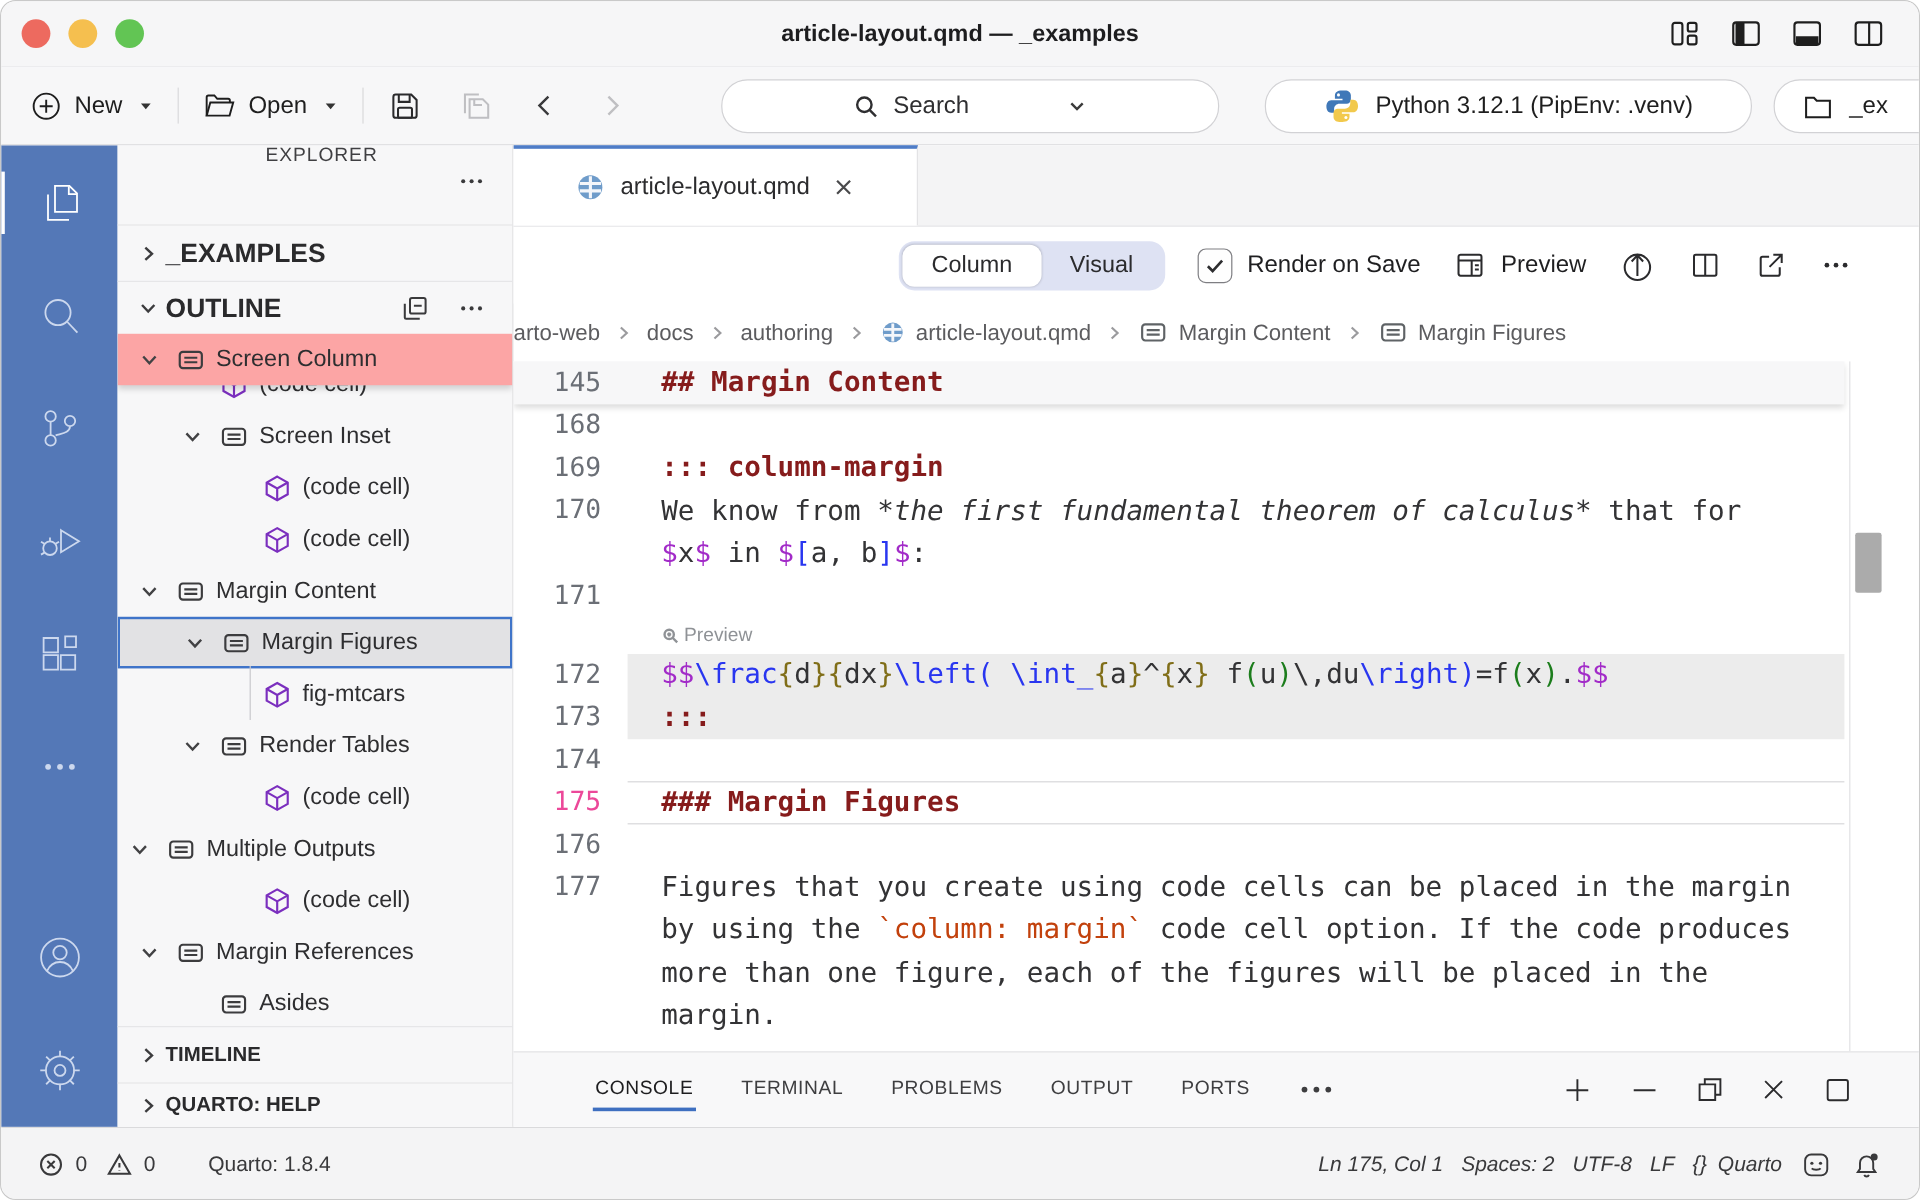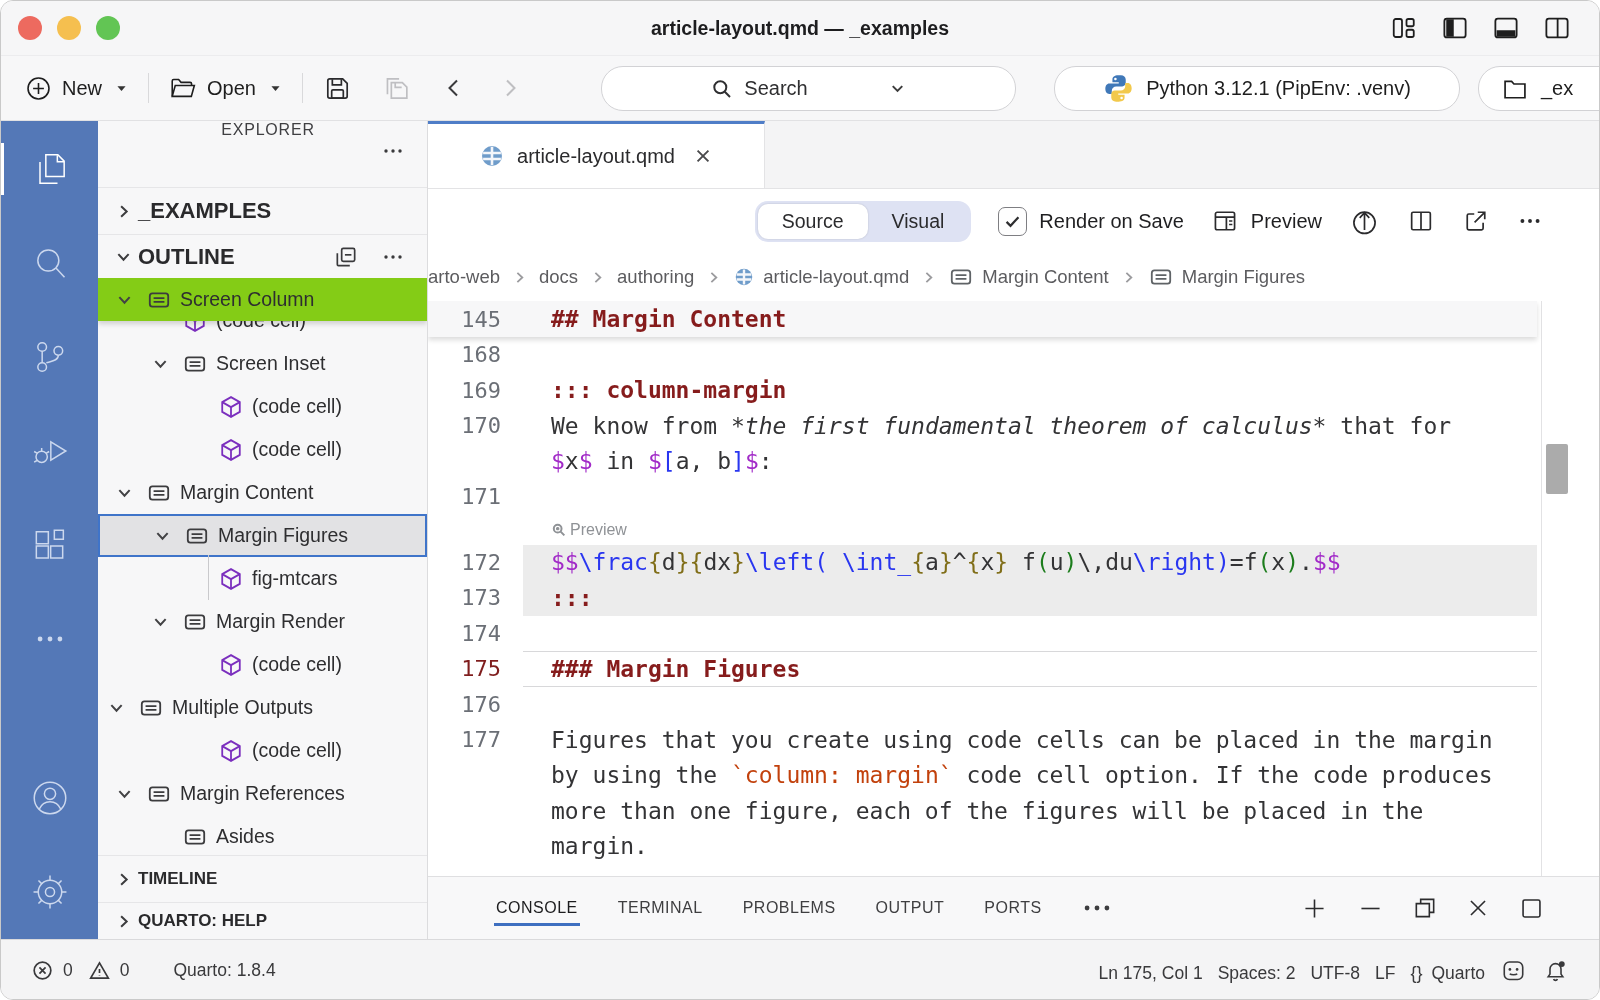--- a/index.html
+++ b/index.html
@@ -51,21 +51,21 @@
   .sb-row{height:47px;display:flex;align-items:center;padding:0 10px 0 10px;border-top:1px solid #e6e6e8;font-weight:700;font-size:22px;color:#2a2a2c;}
   .sb-row .chv{width:30px;display:flex;justify-content:center;color:#3c3c3e;}
   .sb-row.outline-h{height:44px;}
   .sb-row .acts{margin-left:auto;display:flex;align-items:center;gap:22px;color:#3a3a3c;padding-right:12px;}
   .tree{flex:1;overflow:hidden;position:relative;}
   .trow{height:43px;display:flex;align-items:center;position:relative;}
   .trow .chv{width:36px;display:flex;justify-content:center;color:#424244;flex:none;}
   .trow .ticon{width:34px;display:flex;justify-content:center;flex:none;}
   .trow .tlabel{margin-left:4px;white-space:nowrap;}
   .trow.sel{background:#e2e2e4;border:2px solid #3f74c9;}
-  .trow.tsticky{background:#84cc16;box-shadow:0 3px 5px rgba(0,0,0,.16);position:relative;z-index:3;}
+  .trow.tsticky{background:#fca5a5;box-shadow:0 3px 5px rgba(0,0,0,.16);position:relative;z-index:3;}
   .trow.guide::before{content:"";position:absolute;left:110px;top:-2px;bottom:0;width:1px;background:#c9c9cc;}
   .clipwrap{height:21px;overflow:hidden;}
   .clipwrap .trow{margin-top:-22px;}
   .bottom-rows .sb-row{font-size:17px;}
   .sb-row.qh{height:37px;border-top:1px solid #e6e6e8;}
 
   
   .editorcol{flex:1;display:flex;flex-direction:column;background:#fff;min-width:0;position:relative;}
   .tabbar{height:68px;background:#f4f4f5;border-bottom:1px solid #e3e3e5;display:flex;}
   .tab{min-width:337px;background:#fff;border-top:3px solid #4f7dc7;border-right:1px solid #e3e3e5;display:flex;align-items:center;justify-content:center;gap:12px;font-size:20px;color:#2b2b2d;}
@@ -81,21 +81,21 @@
   .crumb{display:flex;align-items:center;gap:8px;}
   .crumb .cico{color:#5f6366;}
   .csep{color:#9b9b9e;}
 
   
   .codearea{flex:1;position:relative;font-family:"DejaVu Sans Mono","Liberation Mono",monospace;font-size:23px;overflow:hidden;background:#fff;padding-right:62px;}
   .crow{display:flex;height:35.5px;align-items:center;}
   .crow.sticky{height:36px;background:#f7f7f8;box-shadow:0 3px 5px rgba(0,0,0,.14);position:relative;z-index:2;}
   .crow.lensrow{height:30px;}
   .gut{width:95px;flex:none;text-align:right;padding-right:22px;color:#6b6f76;font-size:22px;}
-  .gut.cur{color:#7f1d1d;}
+  .gut.cur{color:#ec4899;}
   .ct{flex:1;white-space:pre;padding-left:28px;height:100%;display:flex;align-items:center;min-width:0;}
   .crow.block .ct{background:#ececec;}
   .crow.current .ct{border-top:1.5px solid #d8d8da;border-bottom:1.5px solid #d8d8da;}
   .sh{color:#861c1c;font-weight:700;}
   .st{color:#333335;}
   .si{color:#333335;font-style:italic;}
   .sd{color:#a22bc8;}
   .sb2{color:#2936f0;}
   .sy{color:#806e18;}
   .sgn{color:#1c7d1c;}
@@ -109,21 +109,21 @@
   .ptab{padding:8px 2px 6px 2px;border-bottom:3px solid transparent;}
   .ptab.on{color:#1d1d1f;border-bottom-color:#3e6fc0;margin-left:28px;}
   .pdots{color:#3e3e40;}
   .pactions{margin-left:auto;display:flex;gap:27px;color:#2c2c2e;align-items:center;}
 
   
   .statusbar{height:62px;background:#f4f4f5;border-top:1px solid #dadadc;display:flex;align-items:center;font-size:17.5px;color:#39393b;padding:0 30px;}
   .sgrp{display:flex;align-items:center;gap:9px;}
   .sleft{display:flex;align-items:center;gap:14px;}
   .sleft .ver{margin-left:30px;}
-  .sright{margin-left:auto;display:flex;align-items:flex-end;gap:15px;}
+  .sright{margin-left:auto;display:flex;align-items:center;gap:15px;font-style:italic;}
   .braces{font-size:18px;font-weight:400;}
 </style>
 </head>
 <body>
 
 <div class="window">
 
   <div class="titlebar">
     <div class="traffic">
       <span class="tl red"></span>
@@ -478,21 +478,21 @@
               <svg width="19" height="19" viewBox="0 0 24 24" fill="none" stroke="currentColor" stroke-width="2">
                 <path d="M5.5 9l6.5 7 6.5-7"></path>
               </svg>
             </span>
             <span class="ico ticon" style="color: rgb(60, 60, 62);">
               <svg width="26" height="26" viewBox="0 0 24 24" fill="none" stroke="currentColor" stroke-width="1.8">
                 <rect x="3.5" y="5.8" width="17" height="12.4" rx="2.4"></rect>
                 <path d="M7 10.3h10M7 13.7h10"></path>
               </svg>
             </span>
-            <span class="tlabel">Margin Render</span>
+            <span class="tlabel">Render Tables</span>
           </div>
           <div class="trow" style="padding-left: 80px;">
             <span class="ico chv"></span>
             <span class="ico ticon" style="color: rgb(123, 47, 190);">
               <svg width="26" height="26" viewBox="0 0 24 24" fill="none" stroke="currentColor" stroke-width="1.8">
                 <path d="M12 2.9l8.1 4.6v9L12 21.1 3.9 16.5v-9z"></path>
                 <path d="M3.9 7.5L12 12.1l8.1-4.6M12 12.1V21"></path>
               </svg>
             </span>
             <span class="tlabel">(code cell)</span>
@@ -579,21 +579,21 @@
           <span class="ico close">
               <svg width="20" height="20" viewBox="0 0 24 24" fill="none" stroke="currentColor" stroke-width="1.9">
                 <path d="M5.5 5.5l13 13M18.5 5.5l-13 13"></path>
               </svg>
             </span>
         </div>
       </div>
 
       <div class="edhead">
         <div class="toggle">
-          <span class="opt on">Source</span>
+          <span class="opt on">Column</span>
           <span class="opt">Visual</span>
         </div>
         <div class="cbgroup">
           <span class="checkbox">
               <svg width="19" height="19" viewBox="0 0 24 24" fill="none" stroke="currentColor" stroke-width="2.2">
                 <path d="M4.5 12.5l5 5L19.5 6.5"></path>
               </svg>
             </span>
           <span>Render on Save</span>
         </div>

